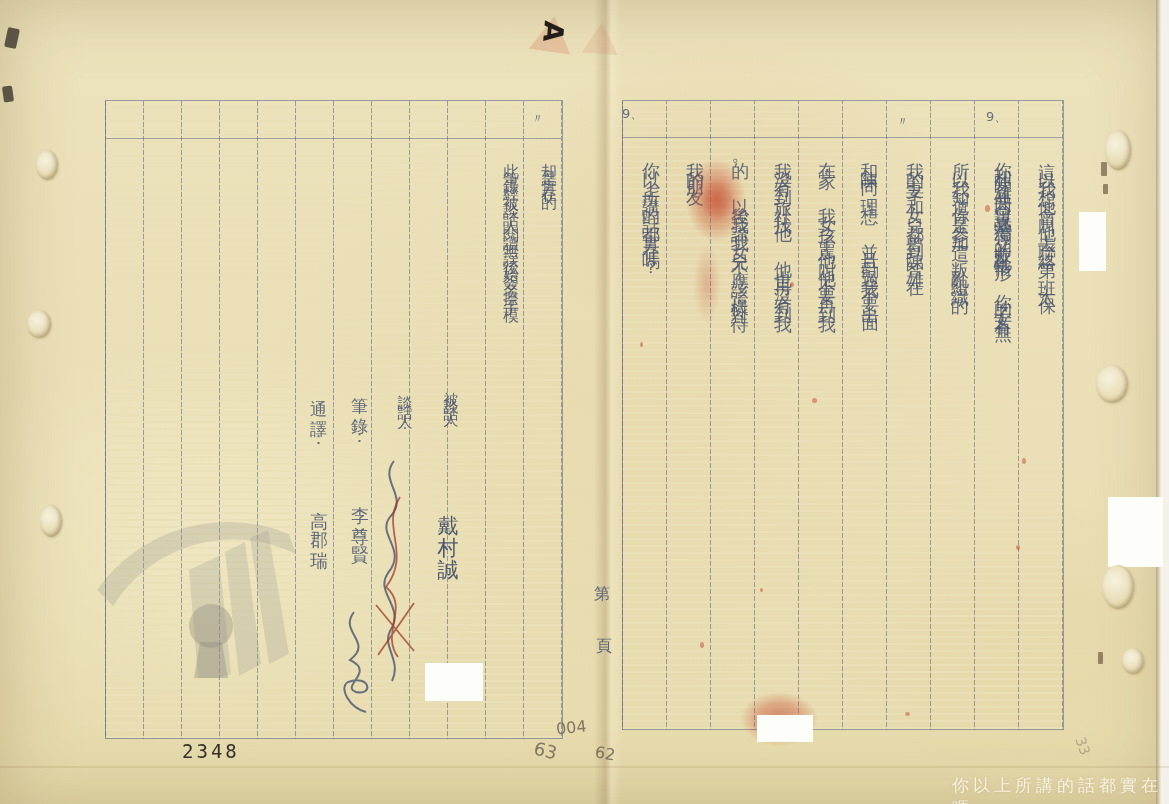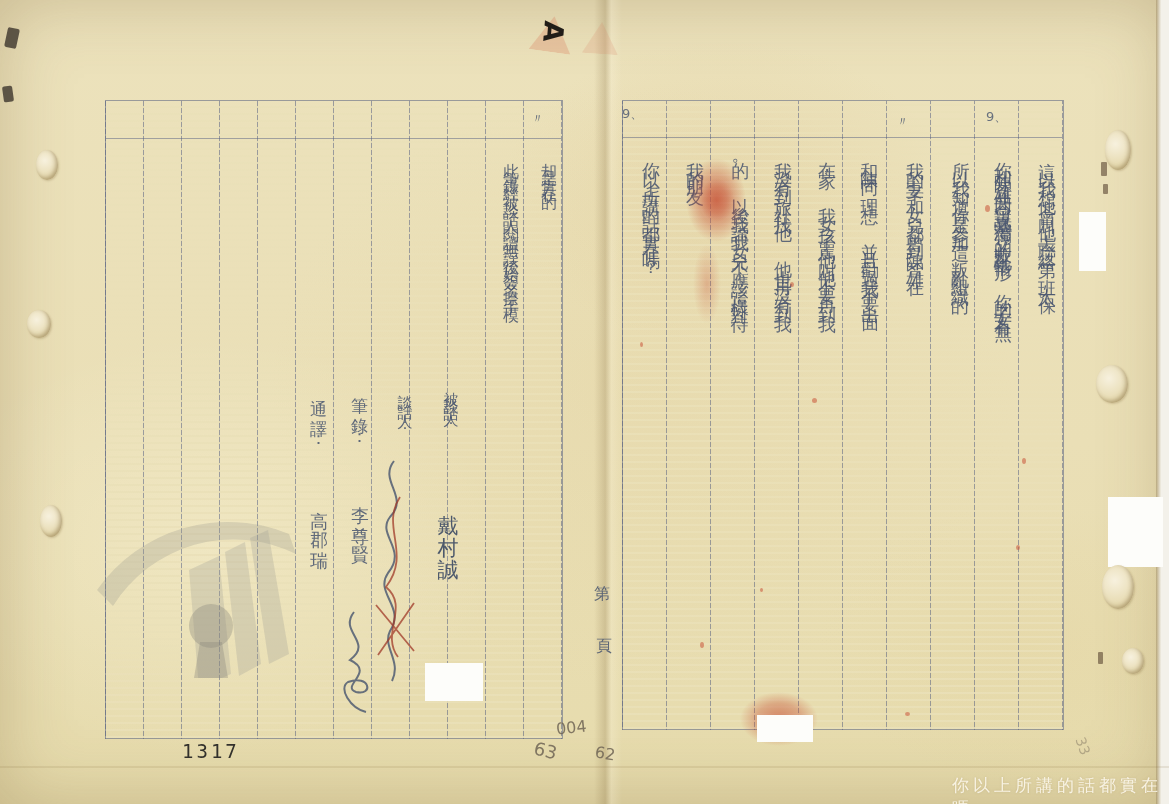--- a/index.html
+++ b/index.html
@@ -181,19 +181,19 @@
 
 <svg class="logo" style="left:93px;top:478px;" width="210" height="200" viewBox="0 0 210 200">
   <path d="M4,112 A160,160 0 0 1 196,56 L203,76 A142,142 0 0 0 20,128 Z" fill="rgba(150,148,138,.30)"></path>
   <polygon points="96,92 126,78 138,196 106,210" fill="rgba(160,158,148,.32)"></polygon>
   <polygon points="132,74 152,64 168,186 146,198" fill="rgba(160,158,148,.32)"></polygon>
   <polygon points="157,60 175,52 196,176 176,186" fill="rgba(160,158,148,.32)"></polygon>
   <circle cx="118" cy="148" r="22" fill="rgba(132,130,120,.38)"></circle>
   <polygon points="107,164 129,164 137,212 99,212" fill="rgba(132,130,120,.38)"></polygon>
 </svg>
 
-<div class="stampnum" style="left:182px;top:740px;">1317</div>
+<div class="stampnum" style="left:182px;top:740px;">2348</div>
 <div class="pencil" style="left:556px;top:718px;font-size:16px;transform:rotate(-6deg);">004</div>
 <div class="pencil" style="left:534px;top:740px;font-size:18px;transform:rotate(14deg);">63</div>
 <div class="pencil" style="left:595px;top:744px;font-size:16px;transform:rotate(9deg);">62</div>
 <div class="pencil" style="left:1074px;top:738px;font-size:14px;transform:rotate(70deg);opacity:.5;">33</div>
 
 <div class="rights" style="left:952px;top:774px;">你以上所講的話都實在嗎</div>
 
 </body></html>

